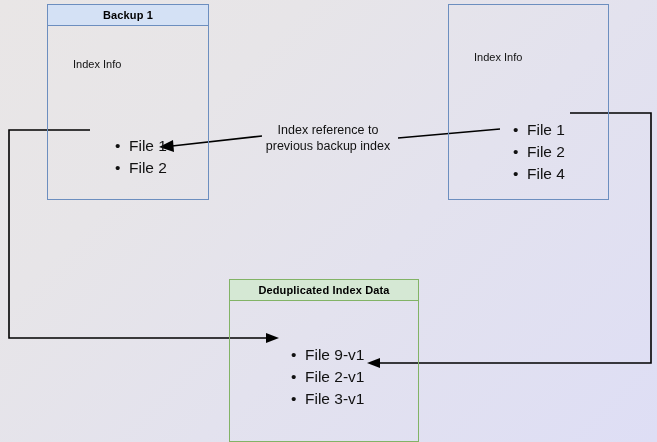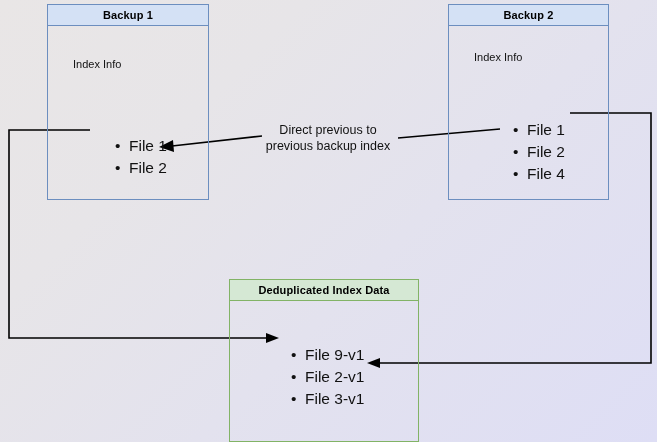--- a/index.html
+++ b/index.html
@@ -126,32 +126,31 @@
 
   <div class="box" style="left:47px; top:4px; width:162px; height:196px;"></div>
   <div class="box-header" style="left:47px; top:4px; width:162px; height:22px;">Backup 1</div>
   <div class="index-label" style="left:73px; top:58px;">Index Info</div>
   <ul class="bullet-list" style="left:99px; top:119px;">
     <li>File 1</li>
     <li>File 2</li>
   </ul>
 
   <div class="box" style="left:448px; top:4px; width:161px; height:196px;"></div>
-  <div class="box-header" style="left:448px; top:4px; width:161px; height:22px;">Backup 2</div>
   <div class="index-label" style="left:474px; top:51px;">Index Info</div>
   <ul class="bullet-list" style="left:497px; top:103px;">
     <li>File 1</li>
     <li>File 2</li>
     <li>File 4</li>
   </ul>
 
   <div class="box green" style="left:229px; top:279px; width:190px; height:163px;"></div>
   <div class="box-header green" style="left:229px; top:279px; width:190px; height:22px;">Deduplicated Index Data</div>
   <ul class="bullet-list" style="left:275px; top:328px;">
     <li>File 9-v1</li>
     <li>File 2-v1</li>
     <li>File 3-v1</li>
   </ul>
 
-  <div class="center-note" style="left:245px; top:122px; width:166px;">Direct previous to
+  <div class="center-note" style="left:245px; top:122px; width:166px;">Index reference to
 previous backup index</div>
 
 </div>
 
 </body></html>

